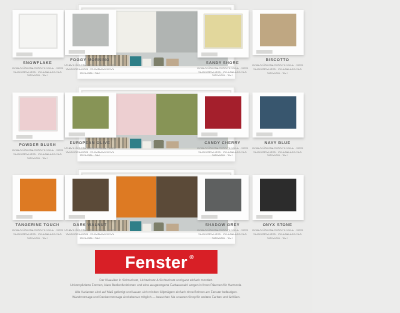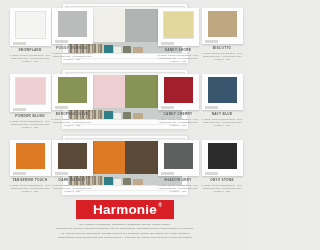--- a/index.html
+++ b/index.html
@@ -304,21 +304,21 @@
         <span class="chip-tag"></span>
       </div>
       <div class="card-title">ONYX STONE</div>
       <div class="card-desc">UV-BESTÄNDIGE KUNSTSTOFFE · 100% VERDUNKELUNG · PFLEGELEICHTES MATERIAL · SET</div>
     </div>
   </div>
 
 <div class="footer">
   <div class="logo-band">
     <span class="logo-text">
-      <span>Harmonie</span>
+      <span>Fenster</span>
       <span class="logo-reg">®</span>
     </span>
   </div>
   <div class="footer-copy">
     <p>Der Klassiker in Sichtschutz, Lichtschutz &amp; Sichtschutz und ganz einfach montiert.</p>
     <p>Unkomplizierte Formen, klare Bedienfunktionen und eine ausgewogene Farbauswahl sorgen in Ihren Räumen für Harmonie.</p>
     <p>Alle Varianten sind auf Maß gefertigt und lassen sich mit den Clipträgern einfach ohne Bohren am Fenster befestigen.</p>
     <p>Wandmontage und Deckenmontage sind ebenso möglich — besuchen Sie unseren Shop für weitere Farben und Größen.</p>
   </div>
 </div>

